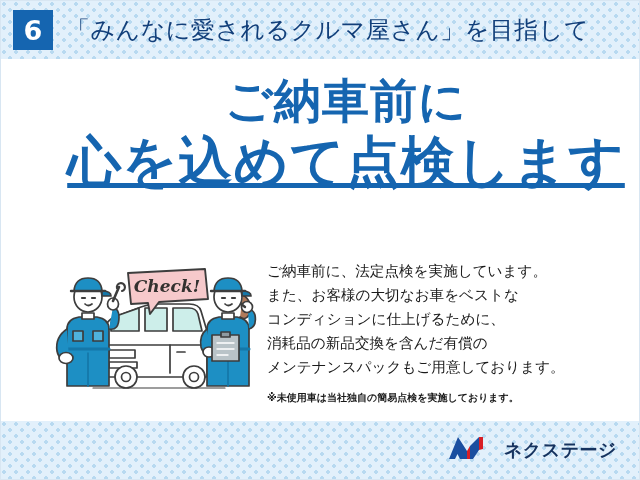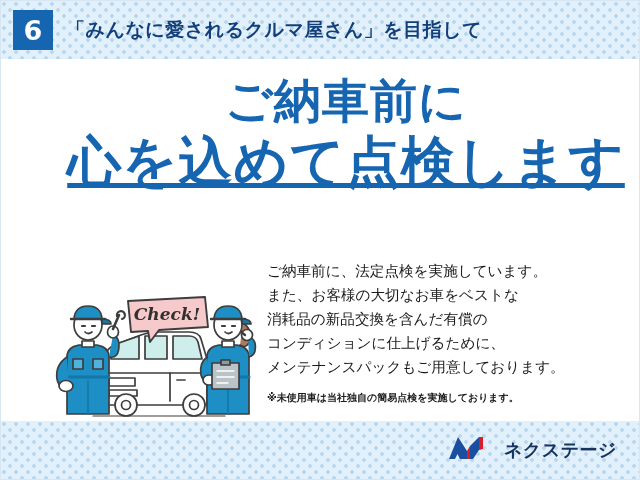--- a/index.html
+++ b/index.html
@@ -30,22 +30,22 @@
     position:absolute;top:0;left:0;width:640px;height:58px;
     display:flex;align-items:center;
   }
   #step-badge{
     width:40px;height:40px;margin-left:12px;flex:0 0 auto;
     background:#1565b0;color:#ffffff;
     display:flex;align-items:center;justify-content:center;
     font-size:27px;font-weight:bold;line-height:1;
   }
   #header-title{
-    margin-left:13px;color:#123f7a;font-weight:bold;
-    font-size:19px;letter-spacing:.5px;white-space:nowrap;
+    margin-left:13px;color:#123f7a;font-weight:normal;
+    font-size:24px;letter-spacing:.5px;white-space:nowrap;
   }
 
   
   #headline{
     position:absolute;top:74px;left:0;width:640px;
     text-align:center;color:#1565b0;font-weight:bold;
     line-height:1.12;letter-spacing:1px;padding-left:25px;
   }
   #headline .l1{display:block;font-size:47px;}
   #headline .l2{display:block;font-size:54px;margin-top:4px;text-decoration:underline;}
@@ -57,21 +57,21 @@
   }
   #body-copy .p{
     font-size:14.6px;line-height:24px;white-space:nowrap;font-weight:500;
   }
   #body-copy .note{
     font-size:10px;line-height:22px;white-space:nowrap;
     margin-top:8px;font-weight:bold;
   }
 
   
-  #illustration{position:absolute;left:48px;top:284px;width:224px;height:142px;}
+  #illustration{position:absolute;left:48px;top:256px;width:224px;height:142px;}
   #illustration svg{display:block;}
 
   
   #footer-logo{
     position:absolute;right:22px;bottom:0;height:58px;
     display:flex;align-items:center;gap:21px;
   }
   #logo-mark{flex:0 0 auto;}
   #logo-text{
     color:#16335f;font-weight:bold;font-size:18px;letter-spacing:.5px;
@@ -187,22 +187,22 @@
           <path d="M79 16 L156 12 L159 42 L110 45 L101 57 L99 46 L82 47 Z" fill="#f6c9cb" stroke="#3d3d3d" stroke-width="1.9"></path>
         </g>
       </g>
       <text x="118" y="35" text-anchor="middle" font-family="'DejaVu Serif','Liberation Serif',serif" font-size="17" font-style="italic" font-weight="bold" fill="#33312f">Check!</text>
     </svg>
   </div>
 
   <div id="body-copy">
     <div class="p">ご納車前に、法定点検を実施しています。</div>
     <div class="p">また、お客様の大切なお車をベストな</div>
+    <div class="p">コンディションに仕上げるために、</div>
     <div class="p">消耗品の新品交換を含んだ有償の</div>
-    <div class="p">コンディションに仕上げるために、</div>
     <div class="p">メンテナンスパックもご用意しております。</div>
     <div class="note">※未使用車は当社独自の簡易点検を実施しております。</div>
   </div>
 
   <div id="footer-band" class="band"></div>
   <div id="footer-logo">
     <span id="logo-mark">
       <svg width="34" height="22" viewBox="0 0 34 22" xmlns="http://www.w3.org/2000/svg">
         <path d="M0 22 L9 0 L18 14 L18 22 L11 22 L8.5 17 L6 22 Z" fill="#1a4fa0"></path>
         <path d="M21 22 L21 9 L30 0 L30 13 L24 22 Z" fill="#1a4fa0"></path>

